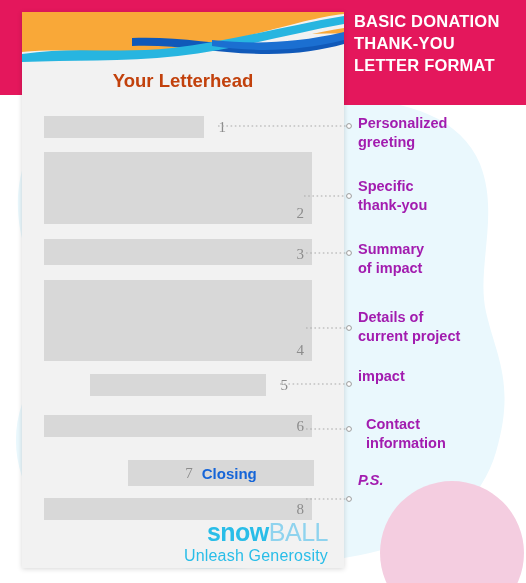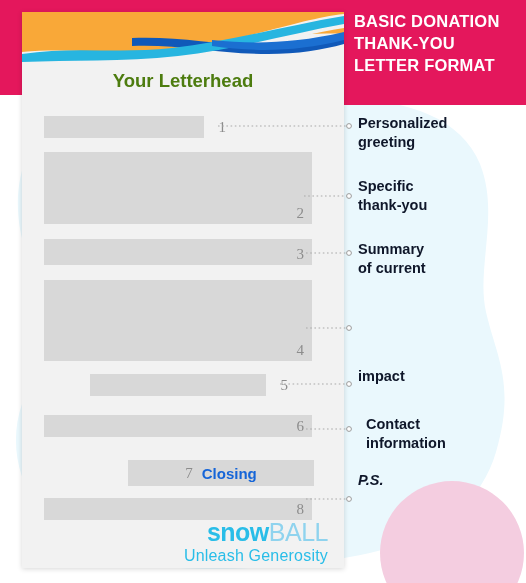--- a/index.html
+++ b/index.html
@@ -83,21 +83,21 @@
     overflow: hidden;
   }
   .letterhead-title {
     position: absolute;
     left: 0;
     top: 58px;
     width: 322px;
     text-align: center;
     font-size: 18.5px;
     font-weight: bold;
-    color: #4d7c0f;
+    color: #c2410c;
   }
 
   
   .bar {
     position: absolute;
     background: #d8d8d8;
     box-sizing: border-box;
   }
   .bar-num {
     position: absolute;
@@ -164,21 +164,21 @@
   }
 
   
   .labels {
     position: absolute;
     inset: 0;
     z-index: 8;
   }
   .label {
     position: absolute;
-    color: #0f172a;
+    color: #a21caf;
     font-size: 14.5px;
     font-weight: bold;
     line-height: 1.28;
     width: 165px;
   }
 </style>
 </head>
 <body>
 
 <div id="stage">
@@ -291,23 +291,27 @@
       <div>greeting</div>
     </div>
 
     <div class="label" style="left:358px; top:177px;">
       <div>Specific</div>
       <div>thank-you</div>
     </div>
 
     <div class="label" style="left:358px; top:240px;">
       <div>Summary</div>
-      <div>of current</div>
-    </div>
-
+      <div>of impact</div>
+    </div>
+
+    <div class="label" style="left:358px; top:308px;">
+      <div>Details of</div>
+      <div>current project</div>
+    </div>
 
     <div class="label" style="left:358px; top:367px;">
       <div>impact</div>
     </div>
 
     <div class="label" style="left:366px; top:415px;">
       <div>Contact</div>
       <div>information</div>
     </div>
 

